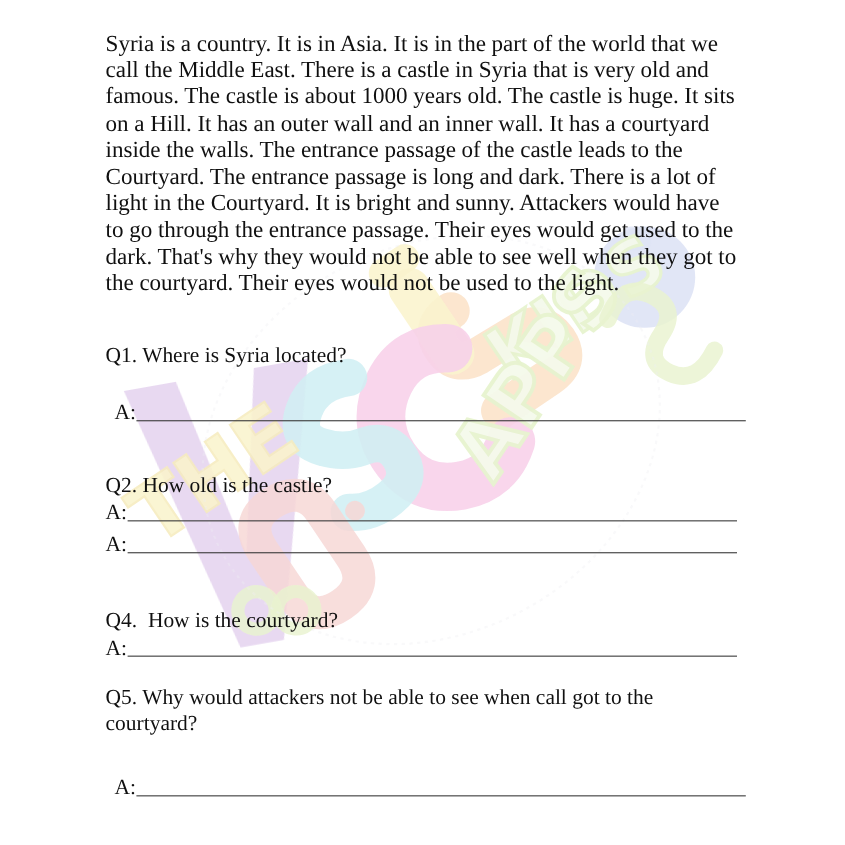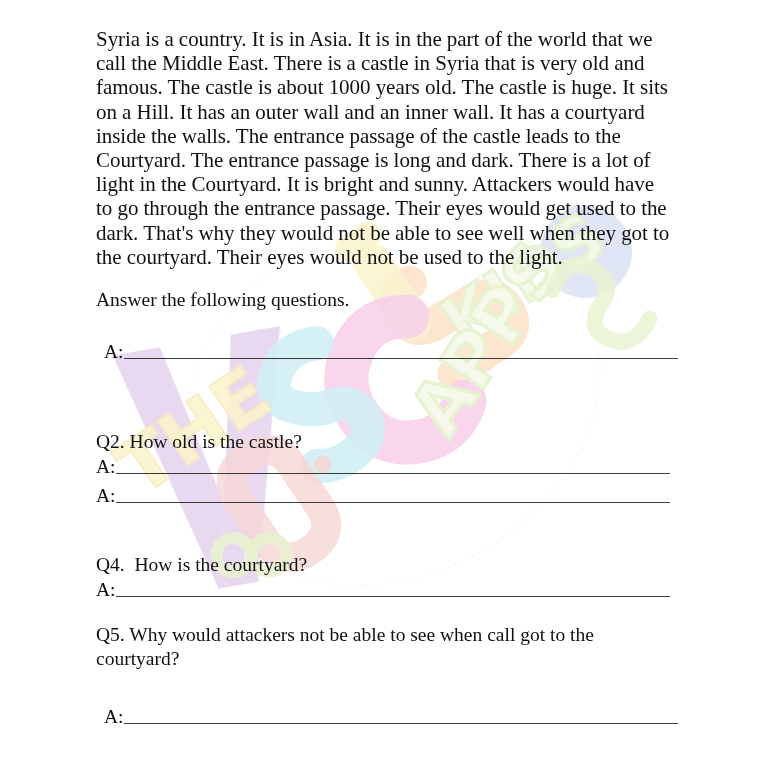--- a/index.html
+++ b/index.html
@@ -156,23 +156,23 @@
         </g>
 
       </g>
     </svg>
   </div>
 
   <div class="content">
 
     <p class="passage">Syria is a country. It is in Asia. It is in the part of the world that we call the Middle East. There is a castle in Syria that is very old and famous. The castle is about 1000 years old. The castle is huge. It sits on a Hill. It has an outer wall and an inner wall. It has a courtyard inside the walls. The entrance passage of the castle leads to the Courtyard. The entrance passage is long and dark. There is a lot of light in the Courtyard. It is bright and sunny. Attackers would have to go through the entrance passage. Their eyes would get used to the dark. That's why they would not be able to see well when they got to the courtyard. Their eyes would not be used to the light.</p>
 
-    <p class="instruction">Answer the following questions.</p>
 
     <div class="qblock" style="top:312px;">
+      <div class="qtext">Q1. Where is Syria located?</div>
       <div class="answer-row indent-a" style="margin-top:28px;">
         <span class="answer-label">A:</span>
         <span class="answer-line"></span>
       </div>
     </div>
 
     <div class="qblock" style="top:430px;">
       <div class="qtext">Q2. How old is the castle?</div>
       <div class="answer-row" style="margin-top:1px;">
         <span class="answer-label">A:</span>

